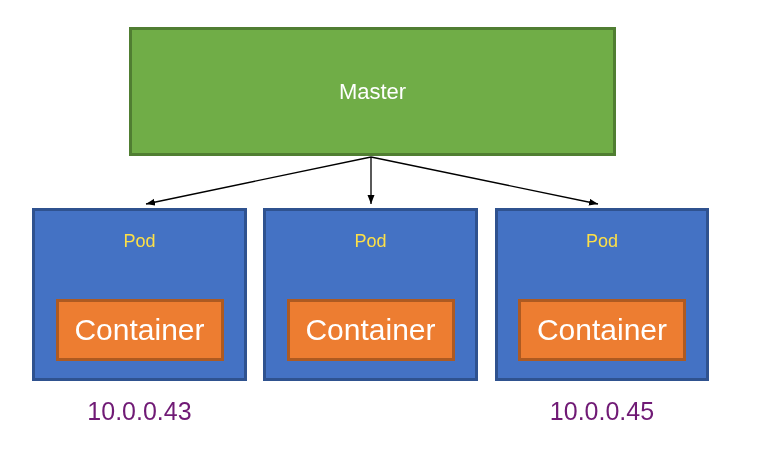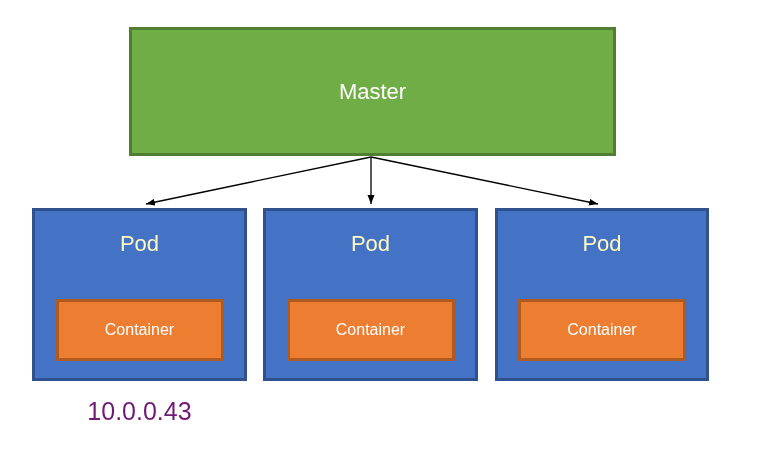--- a/index.html
+++ b/index.html
@@ -44,40 +44,40 @@
   }
   .pod-1 { left: 32px; }
   .pod-2 { left: 263px; }
   .pod-3 { left: 495px; width: 214px; }
   .pod-label {
     position: absolute;
     top: 20px;
     left: 0;
     width: 100%;
     text-align: center;
-    color: #fef9c3;
-    font-size: 22px;
+    color: #fde047;
+    font-size: 18px;
   }
   .container-box {
     position: absolute;
     box-sizing: border-box;
     left: 50%;
     transform: translateX(-50%);
     top: 88px;
     width: 168px;
     height: 62px;
     background: var(--container-fill, #ED7D31);
     border: 3px solid var(--container-border, #AE5A21);
     display: flex;
     align-items: center;
     justify-content: center;
   }
   .container-box .label {
     color: #ffffff;
-    font-size: 16px;
+    font-size: 30px;
     text-align: center;
   }
   .ip-label {
     position: absolute;
     top: 397px;
     width: 215px;
     text-align: center;
     color: #701a75;
     font-size: 25px;
   }
@@ -128,14 +128,15 @@
   </div>
 
   <div class="node pod pod-3">
     <div class="pod-label">Pod</div>
     <div class="container-box">
       <span class="label">Container</span>
     </div>
   </div>
 
   <div class="ip-label ip-1">10.0.0.43</div>
+  <div class="ip-label ip-3">10.0.0.45</div>
 
 </div>
 
 </body></html>

